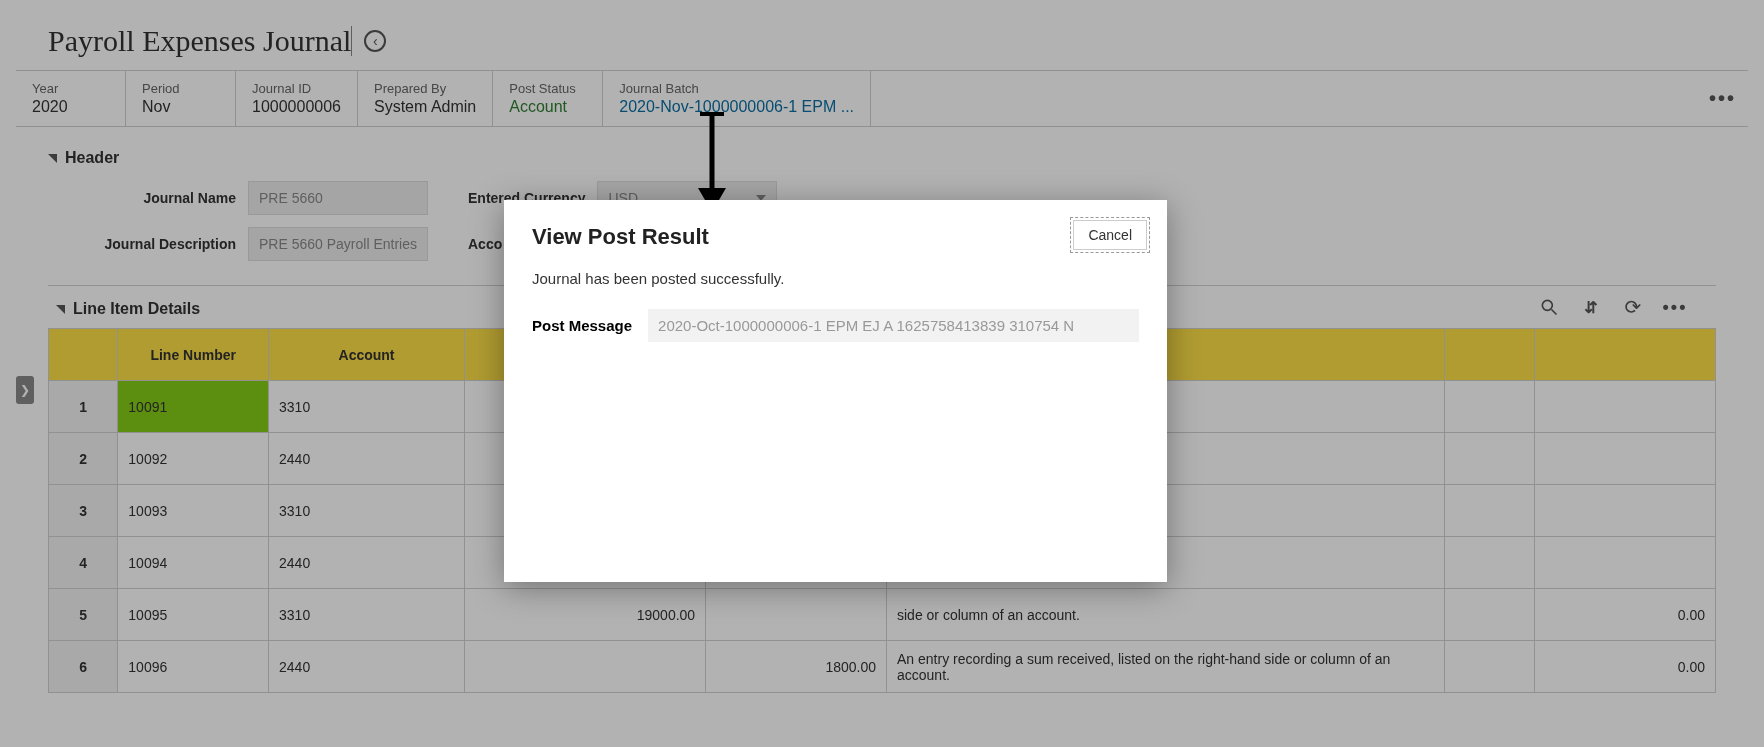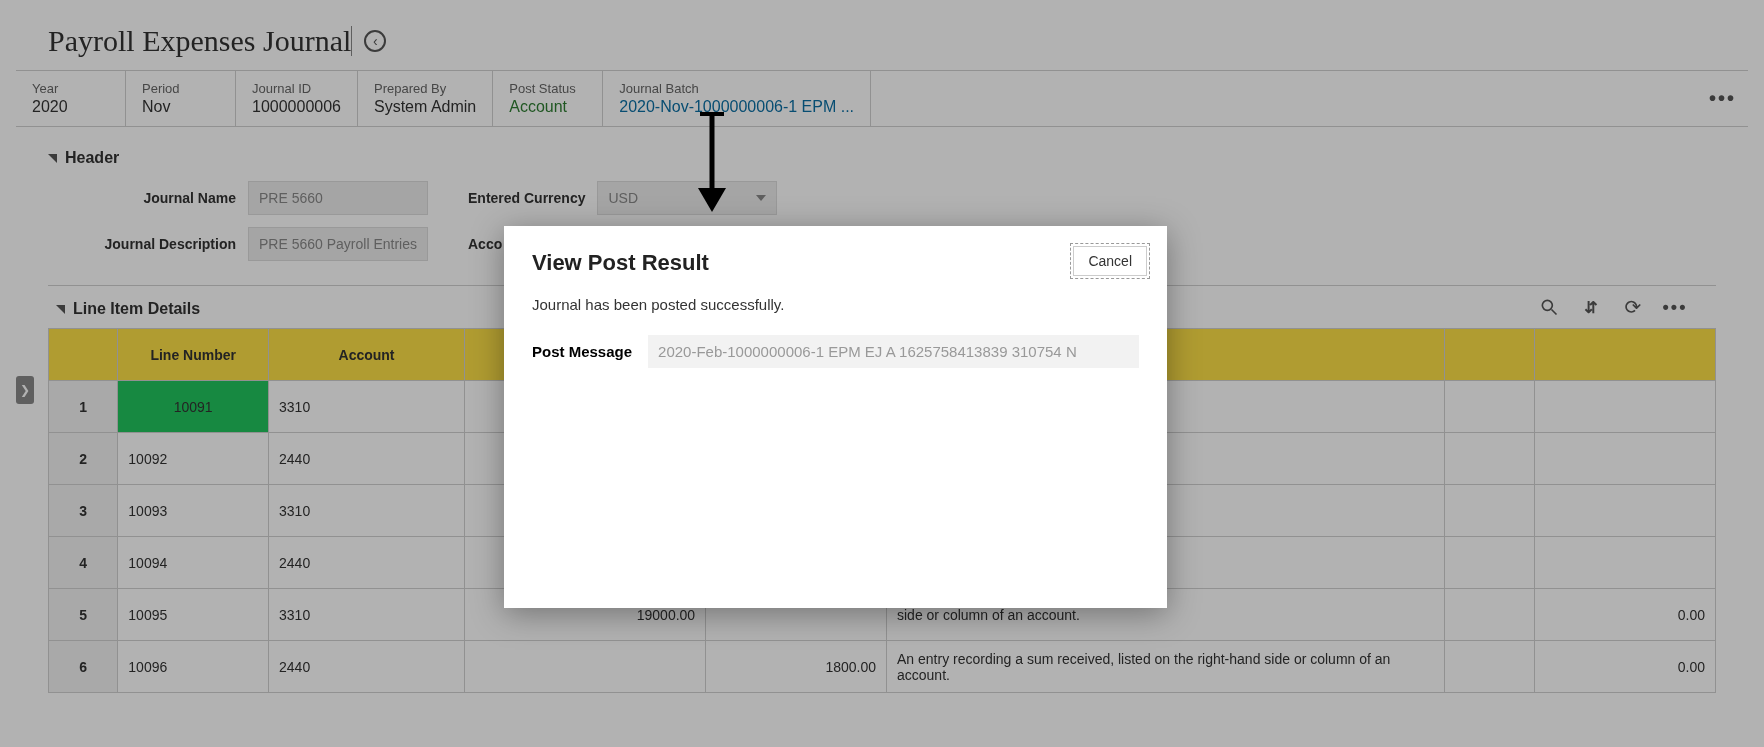--- a/index.html
+++ b/index.html
@@ -35,35 +35,35 @@
 
     .line-items-bar { display:flex; align-items:flex-end; justify-content:space-between; border-top:1px solid #d0d0d0; padding:10px 8px; }
     .table-toolbar { display:flex; align-items:center; gap:20px; color:#555; font-size:18px; padding-right:22px;}
     .icon-btn { width:22px; height:22px; display:inline-flex; align-items:center; justify-content:center; }
 
     table.grid { border-collapse:collapse; width:100%; table-layout:fixed; }
     table.grid th, table.grid td { border:1px solid #d0d0d0; padding:8px 10px; font-size:14px; color:#333; text-align:left; vertical-align:middle; height:52px; }
     table.grid th { background:#fde047; font-weight:700; text-align:center; }
     table.grid td.num, table.grid th.num { text-align:right; }
     table.grid td.rownum { background:#f2f2f2; text-align:center; font-weight:700; width:46px;}
-    table.grid td.sel { background:#22c55e;text-align:center; }
+    table.grid td.sel { background:#84cc16; }
     .col-line { width:100px; }
     .col-acct { width:130px; }
     .col-debit { width:160px; }
     .col-credit { width:120px; }
     .col-desc { width:370px; }
     .col-blank1 { width:60px; }
     .col-amt { width:120px; }
 
     .left-handle { position:absolute; left:16px; top:376px; width:18px; height:28px; background:#888; border-radius:3px; color:#fff; display:flex; align-items:center; justify-content:center; font-size:12px; z-index:20;}
 
     .arrow-annot { position:absolute; left:692px; top:110px; z-index:40; }
     .arrow-annot svg { width:40px; height:104px; }
 
-    .modal { position:absolute; left:504px; top:226px; width:663px; height:382px; background:#fff; z-index:100; box-shadow:0 6px 30px rgba(0,0,0,0.35); padding:24px 28px; }
+    .modal { position:absolute; left:504px; top:200px; width:663px; height:382px; background:#fff; z-index:100; box-shadow:0 6px 30px rgba(0,0,0,0.35); padding:24px 28px; }
     .modal-title { font-size:22px; font-weight:700; color:#222; }
     .modal-cancel { position:absolute; right:20px; top:20px; padding:6px 14px; font-size:14px; color:#333; background:#fff; border:1px solid #ccc; outline:1px dashed #999; outline-offset:2px; cursor:pointer; }
     .modal-msg { margin-top:20px; font-size:15px; color:#333; }
     .modal-field { display:flex; align-items:center; gap:16px; margin-top:22px; }
     .modal-field label { font-size:15px; font-weight:700; color:#000000; white-space:nowrap; }
     .modal-field .ro { background:#f2f2f2; border:none; padding:8px 10px; font-size:15px; color:#999; flex:1; }
 
     .dots { letter-spacing:2px; font-weight:700; }
   </style>
 </head>
@@ -258,15 +258,15 @@
 </div>
 
 <div class="scrim"></div>
 
 <div class="modal">
   <div class="modal-title">View Post Result</div>
   <button class="modal-cancel">Cancel</button>
   <div class="modal-msg">Journal has been posted successfully.</div>
   <div class="modal-field">
     <label>Post Message</label>
-    <div class="ro">2020-Feb-1000000006-1 EPM EJ A 1625758413839 310754 N</div>
+    <div class="ro">2020-Oct-1000000006-1 EPM EJ A 1625758413839 310754 N</div>
   </div>
 </div>
 
 </body></html>

